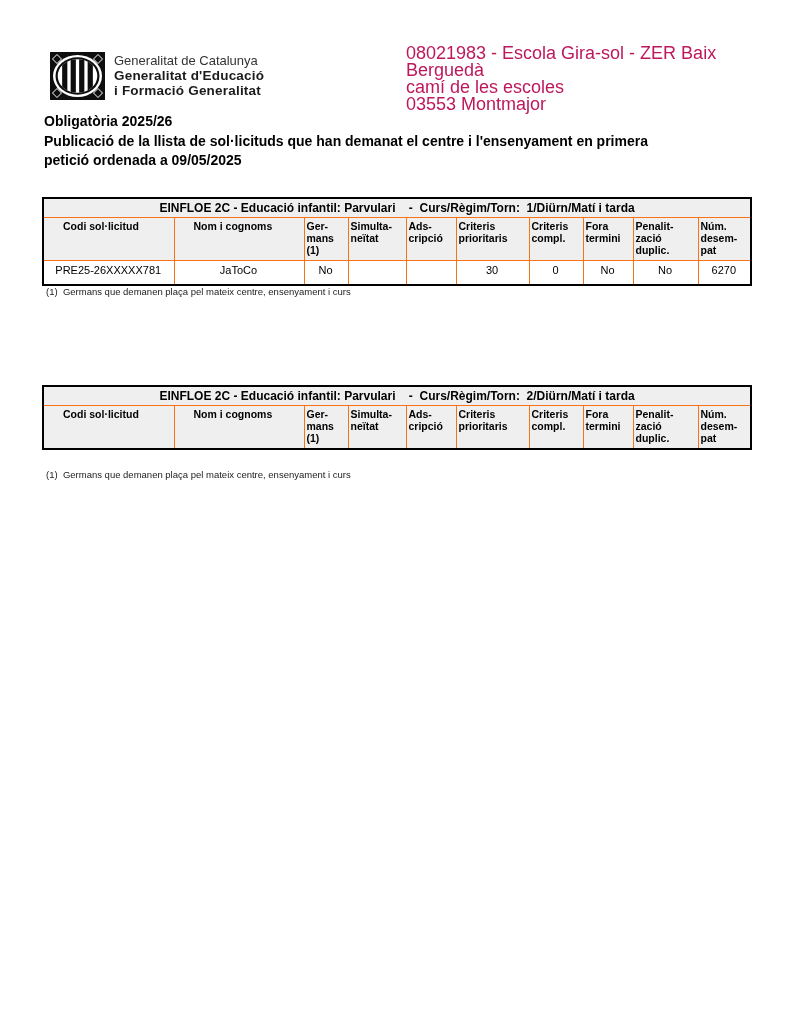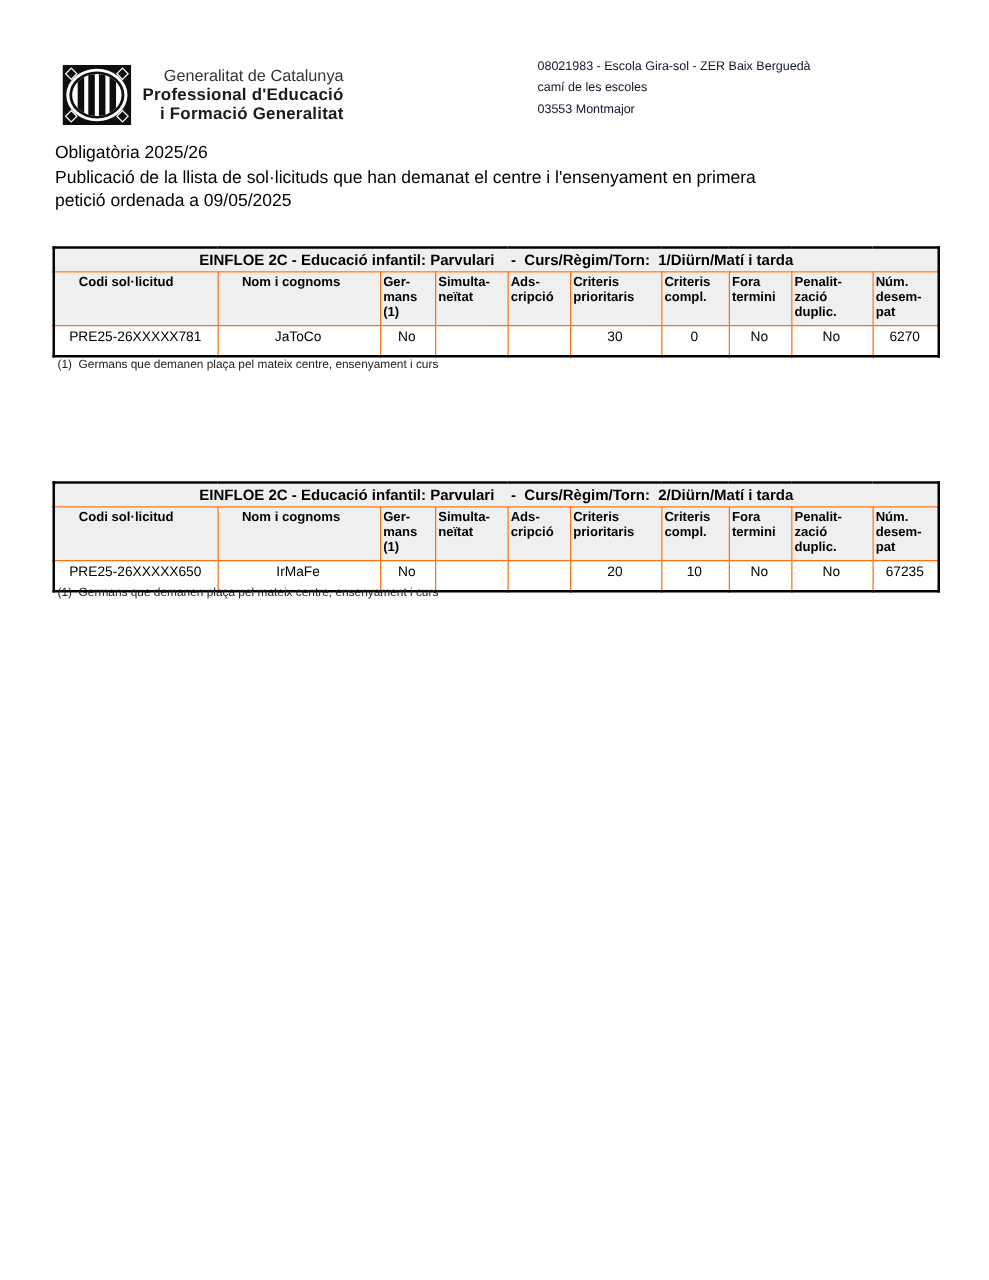--- a/index.html
+++ b/index.html
@@ -8,28 +8,28 @@
     width: 791px;
     height: 1024px;
     background: #ffffff;
     font-family: "Liberation Sans", sans-serif;
     color: #000000;
     overflow: hidden;
   }
 
   
   .emblem { position: absolute; left: 50px; top: 52px; width: 55px; height: 48px; }
-  .logo-text { position: absolute; left: 114px; top: 53px; line-height: 15px; color: #1b1b1b; text-align: right; }
+  .logo-text { position: absolute; left: 114px; top: 53px; line-height: 15px; color: #1b1b1b; }
   .logo-org { font-size: 13px; font-weight: 400; color: #333; }
   .logo-dept { font-size: 13.5px; font-weight: 700; letter-spacing: 0.2px; }
 
-  .school-info { position: absolute; left: 430px; top: 45px; font-size: 10px; line-height: 17px; color: #0f172a; }
+  .school-info { position: absolute; left: 406px; top: 45px; font-size: 18px; line-height: 17px; color: #be185d; }
 
   
-  .doc-title { position: absolute; left: 44px; top: 112px; width: 710px; font-size: 14px; font-weight: 400; line-height: 19.5px; }
+  .doc-title { position: absolute; left: 44px; top: 112px; width: 710px; font-size: 14px; font-weight: 700; line-height: 19.5px; }
 
   
   table.tbl {
     position: absolute;
     left: 42px;
     width: 708px;
     border-collapse: collapse;
     table-layout: fixed;
     border: 2px solid #000;
   }
@@ -94,21 +94,21 @@
     <g clip-path="url(#innerOval)" fill="#0e0e0e">
       <rect x="12.15" y="5" width="5.2" height="38"></rect>
       <rect x="20.65" y="5" width="5.2" height="38"></rect>
       <rect x="29.15" y="5" width="5.2" height="38"></rect>
       <rect x="37.65" y="5" width="5.2" height="38"></rect>
     </g>
   </svg>
 
   <div class="logo-text">
     <div class="logo-org">Generalitat de Catalunya</div>
-    <div class="logo-dept">Professional d'Educació</div>
+    <div class="logo-dept">Generalitat d'Educació</div>
     <div class="logo-dept">i Formació Generalitat</div>
   </div>
 
   <div class="school-info">
     <div>08021983 - Escola Gira-sol - ZER Baix Berguedà</div>
     <div>camí de les escoles</div>
     <div>03553 Montmajor</div>
   </div>
 
   <div class="doc-title">
@@ -206,29 +206,17 @@
 compl.</th>
         <th>Fora
 termini</th>
         <th>Penalit-
 zació
 duplic.</th>
         <th>Núm.
 desem-
 pat</th>
       </tr>
-      <tr>
-        <td class="data l">PRE25-26XXXXX650</td>
-        <td class="data l">IrMaFe</td>
-        <td class="data">No</td>
-        <td class="data"></td>
-        <td class="data"></td>
-        <td class="data">20</td>
-        <td class="data">10</td>
-        <td class="data">No</td>
-        <td class="data">No</td>
-        <td class="data">67235</td>
-      </tr>
     </tbody>
   </table>
   <div class="footnote" style="top:469px">(1)  Germans que demanen plaça pel mateix centre, ensenyament i curs</div>
 
 </div>
 
 </body></html>

